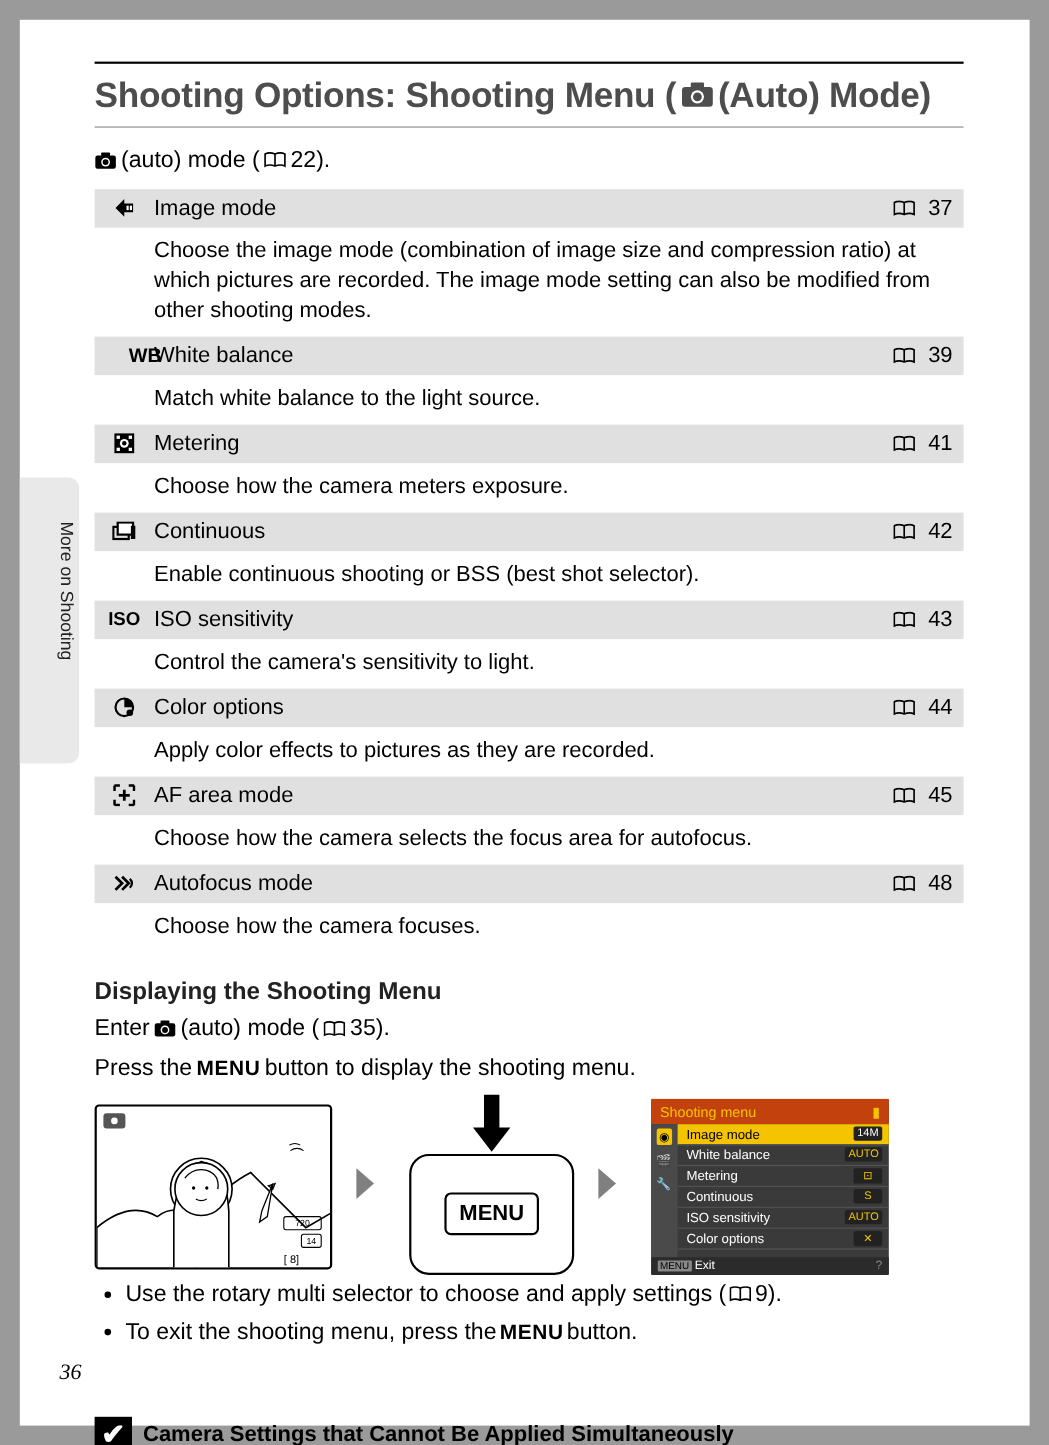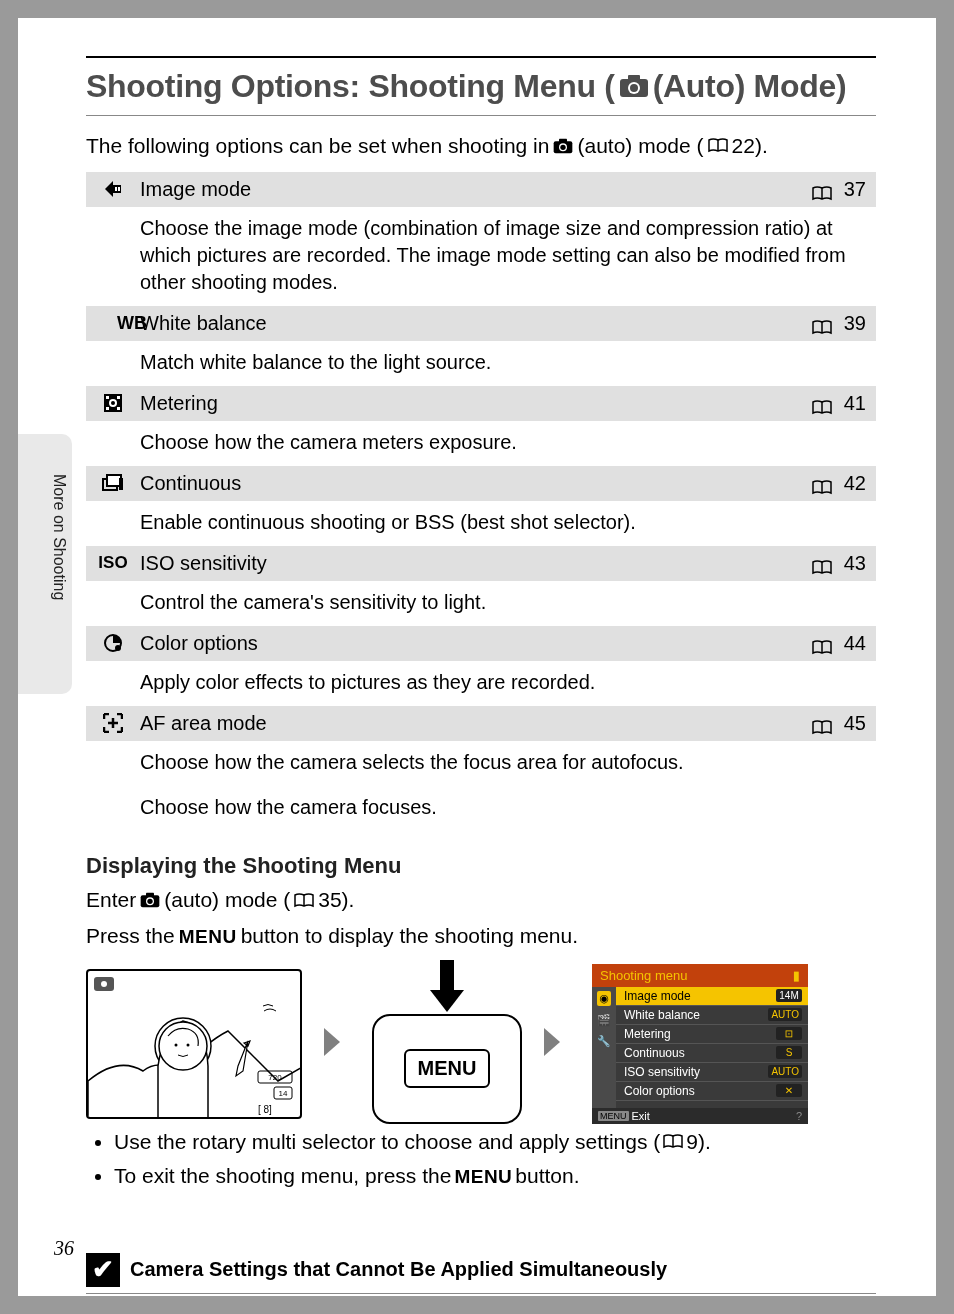--- a/index.html
+++ b/index.html
@@ -82,21 +82,21 @@
   .opt-icon {
     width: 54px;
     text-align: center;
     font-weight: 700;
     font-size: 18px;
     display: flex;
     justify-content: center;
     align-items: center;
   }
   .opt-title { flex: 1; font-weight: 400; }
-  .opt-page { display: flex; align-items: flex-end; gap: 12px; font-weight: 400; }
+  .opt-page { display: flex; align-items: center; gap: 12px; font-weight: 400; }
   .opt-desc {
     padding: 8px 10px 10px 54px;
     font-size: 20px;
     font-weight: 300;
     line-height: 1.35;
   }
   .subhead {
     font-weight: 700;
     font-size: 22px;
     margin-top: 22px;
@@ -265,21 +265,20 @@
             <rect x="1" y="5" width="28" height="18" rx="3" fill="#4d4d4d"></rect>
             <rect x="9" y="1" width="12" height="6" rx="1" fill="#4d4d4d"></rect>
             <circle cx="15" cy="14" r="6" fill="#fff"></circle>
             <circle cx="15" cy="14" r="4" fill="#4d4d4d"></circle>
           </svg>
       </span>
       <span> (Auto) Mode)</span>
     </h1>
 
     <div class="intro">
-      <span>The following options can be set when shooting in </span>
       <span class="cam-icon">
         <svg width="20" height="16" viewBox="0 0 30 24">
             <rect x="1" y="5" width="28" height="18" rx="3" fill="#000"></rect>
             <rect x="9" y="1" width="12" height="6" rx="1" fill="#000"></rect>
             <circle cx="15" cy="14" r="6" fill="#fff"></circle>
             <circle cx="15" cy="14" r="4" fill="#000"></circle>
           </svg>
       </span>
       <span> (auto) mode (</span>
       <span class="book-icon">
@@ -425,20 +424,39 @@
               <svg width="20" height="15" viewBox="0 0 20 15">
                 <path d="M1 2 Q5 0 10 2 Q15 0 19 2 V13 Q15 11 10 13 Q5 11 1 13 Z" fill="none" stroke="#000" stroke-width="1.5"></path>
                 <line x1="10" y1="2" x2="10" y2="13" stroke="#000" stroke-width="1.5"></line>
               </svg>
             </span>
           <span>45</span>
         </div>
       </div>
       <div class="opt-desc">Choose how the camera selects the focus area for autofocus.</div>
 
+      <div class="opt-row-head">
+        <div class="opt-icon">
+            <svg width="22" height="18" viewBox="0 0 22 18">
+              <path d="M3 3 L9 9 L3 15" fill="none" stroke="#000" stroke-width="2.5"></path>
+              <path d="M9 3 L15 9 L9 15" fill="none" stroke="#000" stroke-width="2.5"></path>
+              <path d="M16 5 Q20 9 16 13" fill="none" stroke="#000" stroke-width="2"></path>
+            </svg>
+          </div>
+        <div class="opt-title">Autofocus mode</div>
+        <div class="opt-page">
+          <span class="book-icon">
+              <svg width="20" height="15" viewBox="0 0 20 15">
+                <path d="M1 2 Q5 0 10 2 Q15 0 19 2 V13 Q15 11 10 13 Q5 11 1 13 Z" fill="none" stroke="#000" stroke-width="1.5"></path>
+                <line x1="10" y1="2" x2="10" y2="13" stroke="#000" stroke-width="1.5"></line>
+              </svg>
+            </span>
+          <span>48</span>
+        </div>
+      </div>
       <div class="opt-desc">Choose how the camera focuses.</div>
     </div>
 
     <div class="subhead">Displaying the Shooting Menu</div>
 
     <div class="para">
       <span>Enter </span>
       <span class="cam-icon">
         <svg width="20" height="16" viewBox="0 0 30 24">
             <rect x="1" y="5" width="28" height="18" rx="3" fill="#000"></rect>

